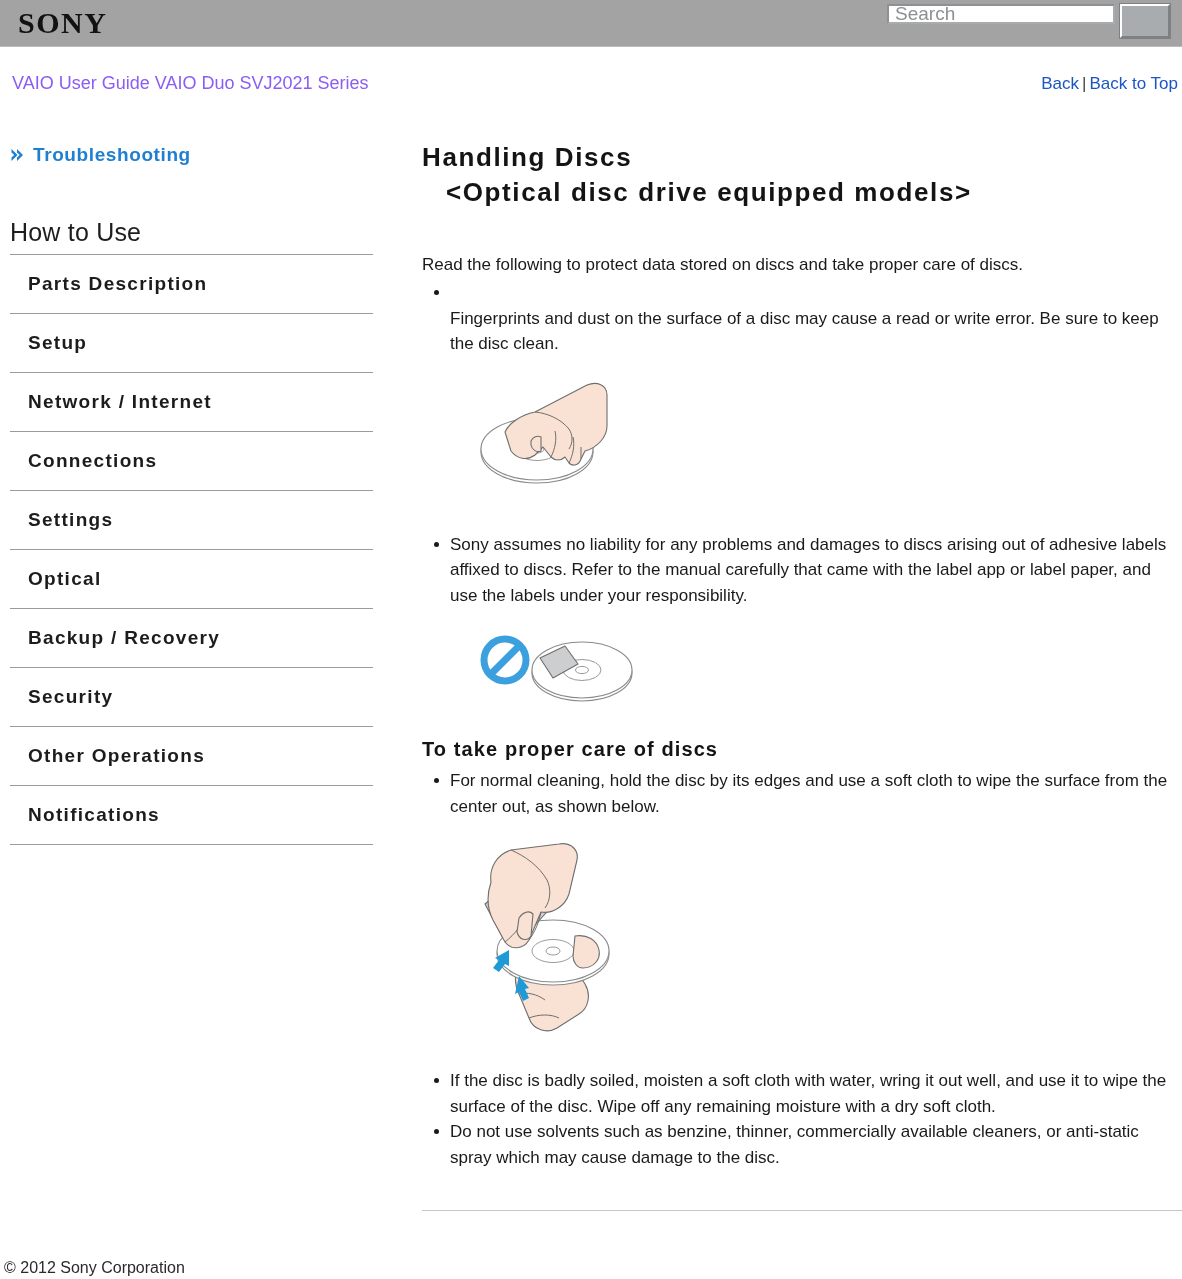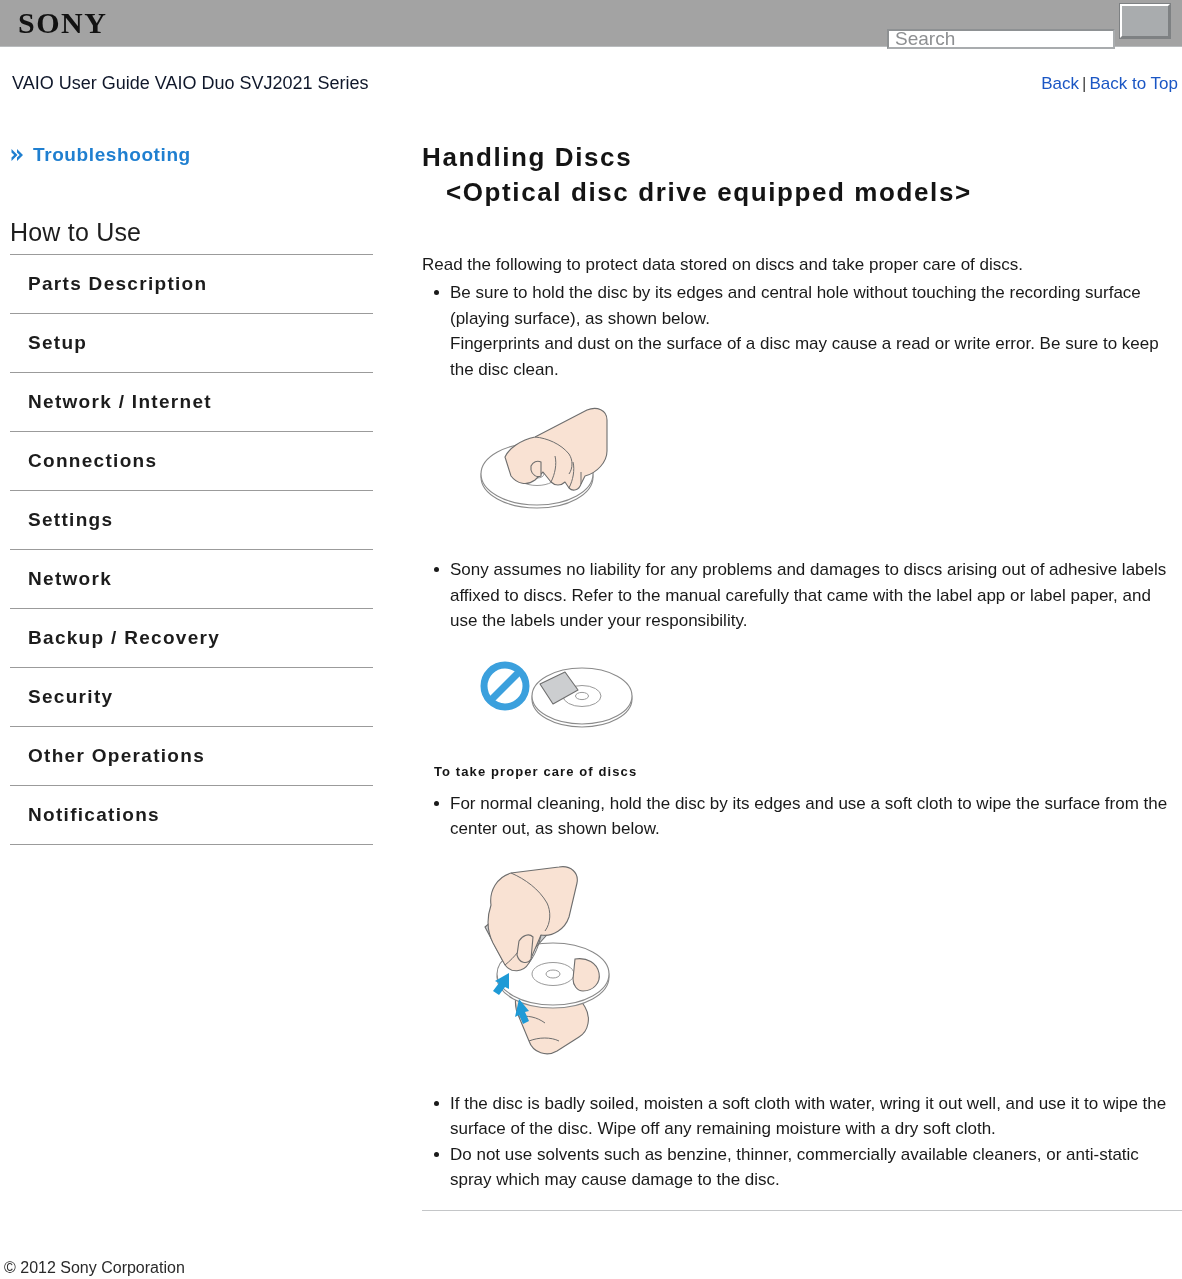--- a/index.html
+++ b/index.html
@@ -54,21 +54,20 @@
     border: 2px solid #a9acae;
     border-top-color: #8e9193;
     border-left-color: #8e9193;
     background: #ffffff;
     font-family: "Liberation Sans", sans-serif;
     font-size: 19px;
     color: #2f2f2f;
     padding: 0 6px;
     outline: none;
     border-radius: 0;
-    margin-top: 25px;
   }
   .search-input::placeholder {
     color: #8d8f91;
     opacity: 1;
   }
   .search-button {
     width: 50px;
     height: 34px;
     margin-left: 5px;
     box-sizing: border-box;
@@ -86,21 +85,21 @@
     position: absolute;
     left: 0; top: 47px;
     width: 1182px;
     height: 45px;
   }
   .guide-title {
     position: absolute;
     left: 12px;
     top: 26px;
     font-size: 18px;
-    color: #0f172a;
+    color: #8b5cf6;
     white-space: nowrap;
   }
   .navlinks {
     position: absolute;
     right: 4px;
     top: 27px;
     font-size: 17px;
     color: #5a5a5a;
     white-space: nowrap;
   }
@@ -216,22 +215,22 @@
     content: "";
     position: absolute;
     left: -16px;
     top: 10px;
     width: 5px;
     height: 5px;
     background: #1a1a1a;
     border-radius: 50%;
   }
   .sub-heading {
-    margin: 12px;
-    font-size: 13px;
+    margin: 0;
+    font-size: 20px;
     font-weight: bold;
     color: #141414;
     letter-spacing: 1.1px;
   }
   .figure {
     margin: 0;
     padding: 0;
   }
   .footer-rule {
     position: absolute;
@@ -292,21 +291,21 @@
     <li class="nav-item">
       <span class="nav-item-label">Network / Internet</span>
     </li>
     <li class="nav-item">
       <span class="nav-item-label">Connections</span>
     </li>
     <li class="nav-item">
       <span class="nav-item-label">Settings</span>
     </li>
     <li class="nav-item">
-      <span class="nav-item-label">Network</span>
+      <span class="nav-item-label">Optical</span>
     </li>
     <li class="nav-item">
       <span class="nav-item-label">Backup / Recovery</span>
     </li>
     <li class="nav-item">
       <span class="nav-item-label">Security</span>
     </li>
     <li class="nav-item">
       <span class="nav-item-label">Other Operations</span>
     </li>
@@ -320,21 +319,21 @@
 
   <h1 class="page-title">
     <span>Handling Discs</span>
     <span class="line2">&lt;Optical disc drive equipped models&gt;</span>
   </h1>
 
   <p class="intro">Read the following to protect data stored on discs and take proper care of discs.</p>
 
   <ul class="bullets">
     <li>
-      <span>Be sure to hold the disc by its edges and central hole without touching the recording surface (playing surface), as shown below.</span><br>
+      <br>
       <span>Fingerprints and dust on the surface of a disc may cause a read or write error. Be sure to keep the disc clean.</span>
     </li>
   </ul>
 
   <div class="figure" style="margin:22px 0 0 47px;">
     <svg width="170" height="120" viewBox="0 0 170 120">
       <ellipse cx="68" cy="73" rx="56" ry="31" fill="#ffffff" stroke="#8a8a8a" stroke-width="1.1"></ellipse>
       <ellipse cx="68" cy="70" rx="56" ry="31" fill="#ffffff" stroke="#8a8a8a" stroke-width="1.1"></ellipse>
       <ellipse cx="68" cy="70" rx="21" ry="11.5" fill="#ffffff" stroke="#9a9a9a" stroke-width="1"></ellipse>
       <ellipse cx="68" cy="70" rx="7" ry="4" fill="#ffffff" stroke="#9a9a9a" stroke-width="1"></ellipse>

